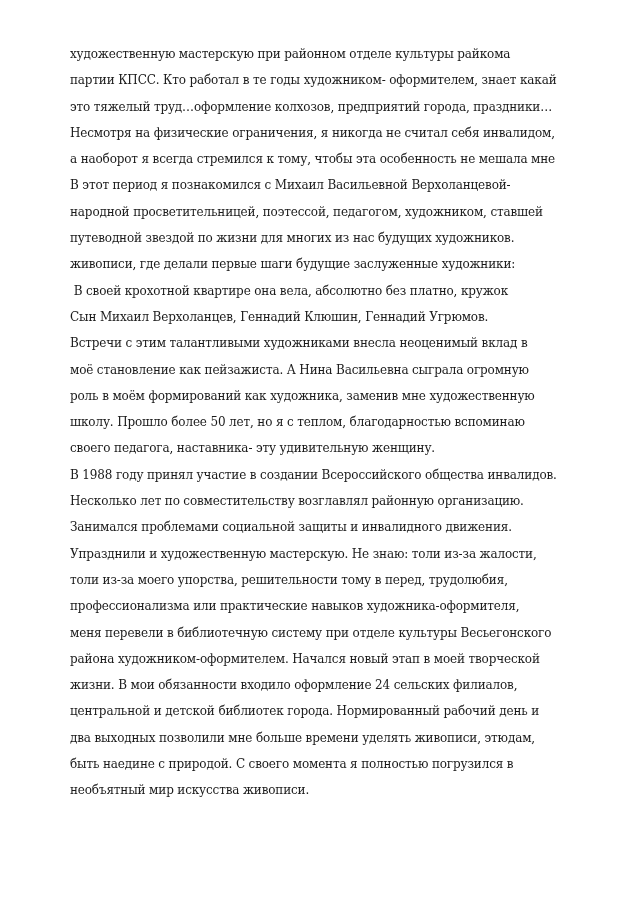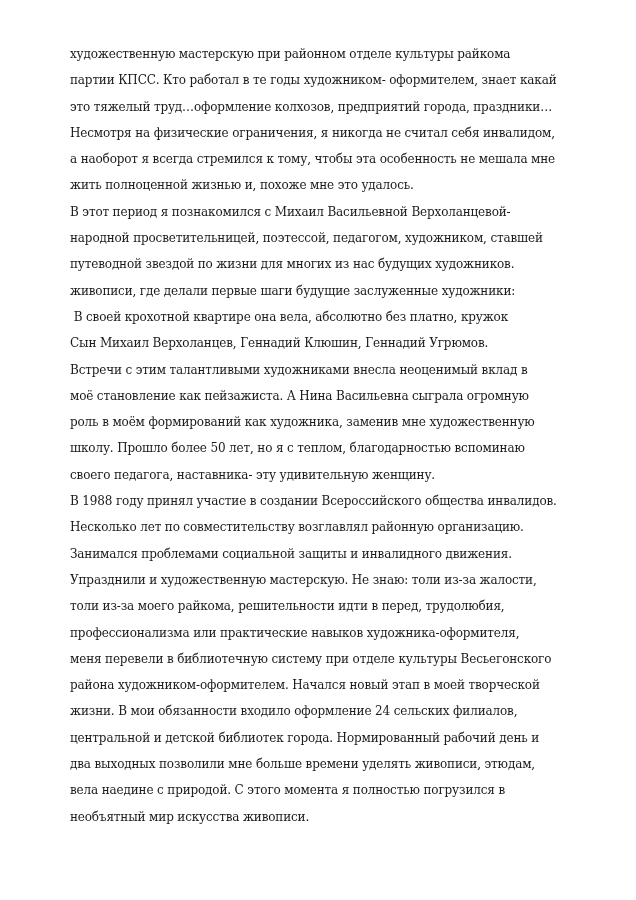--- a/index.html
+++ b/index.html
@@ -15,38 +15,37 @@
 </style>
 </head>
 <body>
 
 <div class="page">
   <div class="line">художественную мастерскую при районном отделе культуры райкома</div>
   <div class="line">партии КПСС. Кто работал в те годы художником- оформителем, знает какай</div>
   <div class="line">это тяжелый труд…оформление колхозов, предприятий города, праздники…</div>
   <div class="line">Несмотря на физические ограничения, я никогда не считал себя инвалидом,</div>
   <div class="line">а наоборот я всегда стремился к тому, чтобы эта особенность не мешала мне</div>
-  <div class="line">жить полноценной жизнью и, похоже мне это удалось.</div>
   <div class="line">В этот период я познакомился с Михаил Васильевной Верхоланцевой-</div>
   <div class="line">народной просветительницей, поэтессой, педагогом, художником, ставшей</div>
   <div class="line">путеводной звездой по жизни для многих из нас будущих художников.</div>
   <div class="line">живописи, где делали первые шаги будущие заслуженные художники:</div>
   <div class="line" style="white-space:pre;"> В своей крохотной квартире она вела, абсолютно без платно, кружок</div>
   <div class="line">Сын Михаил Верхоланцев, Геннадий Клюшин, Геннадий Угрюмов.</div>
   <div class="line">Встречи с этим талантливыми художниками внесла неоценимый вклад в</div>
   <div class="line">моё становление как пейзажиста. А Нина Васильевна сыграла огромную</div>
   <div class="line">роль в моём формирований как художника, заменив мне художественную</div>
   <div class="line">школу. Прошло более 50 лет, но я с теплом, благодарностью вспоминаю</div>
   <div class="line">своего педагога, наставника- эту удивительную женщину.</div>
   <div class="line">В 1988 году принял участие в создании Всероссийского общества инвалидов.</div>
   <div class="line">Несколько лет по совместительству возглавлял районную организацию.</div>
   <div class="line">Занимался проблемами социальной защиты и инвалидного движения.</div>
   <div class="line">Упразднили и художественную мастерскую. Не знаю: толи из-за жалости,</div>
-  <div class="line">толи из-за моего райкома, решительности идти в перед, трудолюбия,</div>
+  <div class="line">толи из-за моего упорства, решительности тому в перед, трудолюбия,</div>
   <div class="line">профессионализма или практические навыков художника-оформителя,</div>
   <div class="line">меня перевели в библиотечную систему при отделе культуры Весьегонского</div>
   <div class="line">района художником-оформителем. Начался новый этап в моей творческой</div>
   <div class="line">жизни. В мои обязанности входило оформление 24 сельских филиалов,</div>
   <div class="line">центральной и детской библиотек города. Нормированный рабочий день и</div>
   <div class="line">два выходных позволили мне больше времени уделять живописи, этюдам,</div>
-  <div class="line">вела наедине с природой. С этого момента я полностью погрузился в</div>
+  <div class="line">быть наедине с природой. С своего момента я полностью погрузился в</div>
   <div class="line">необъятный мир искусства живописи.</div>
 </div>
 
 </body></html>

